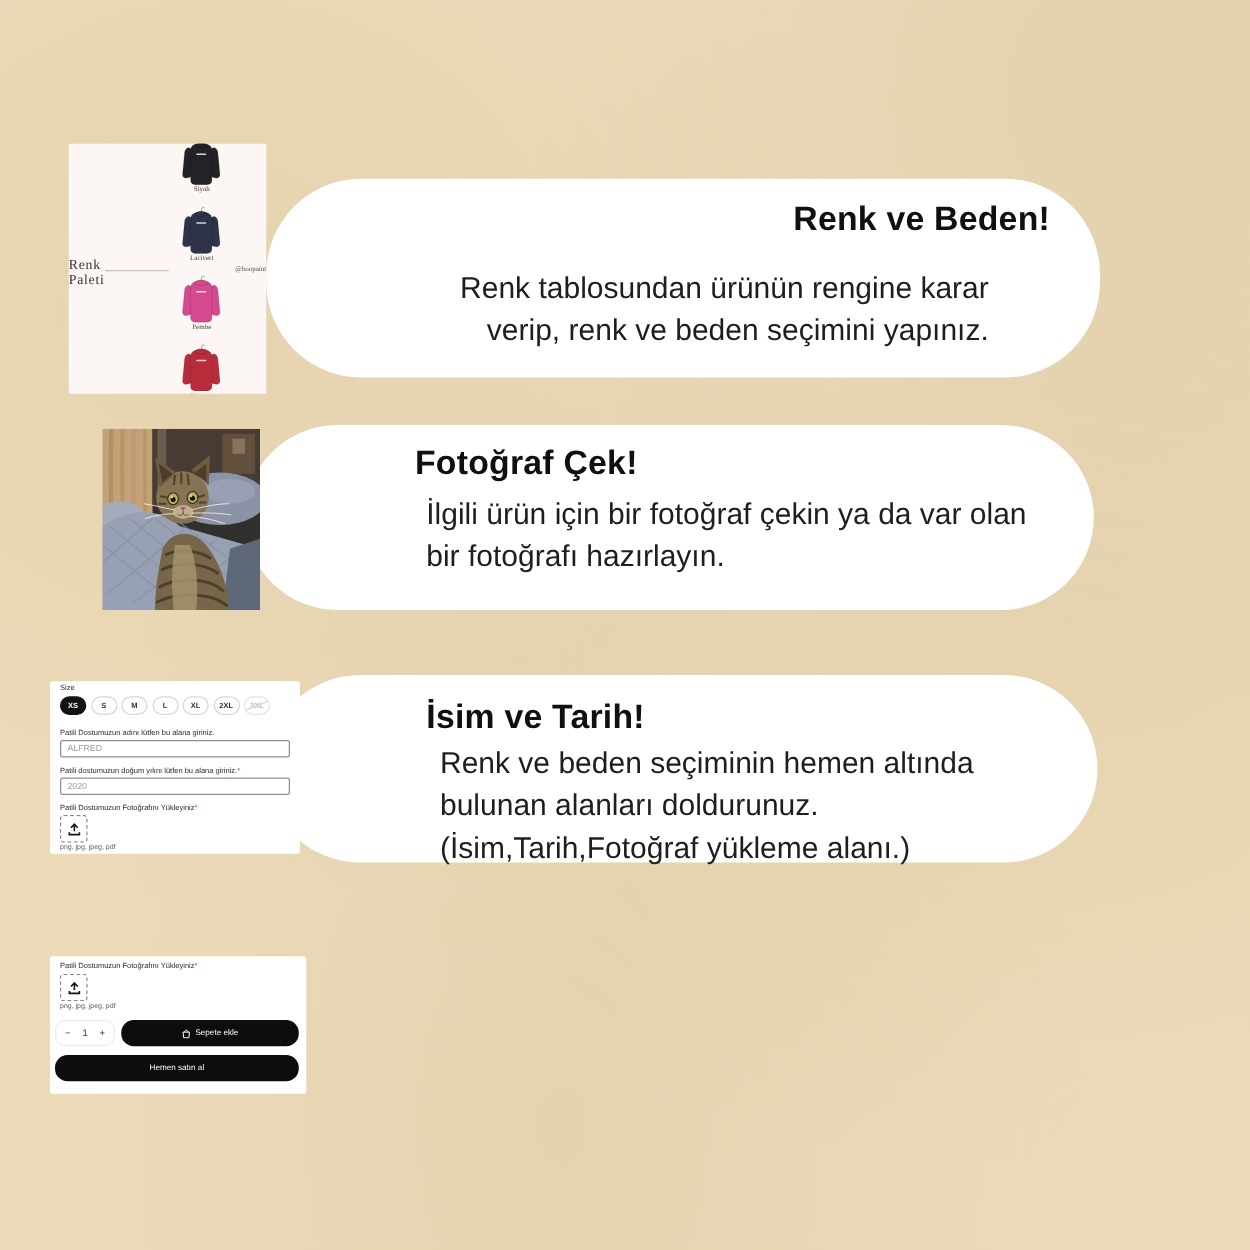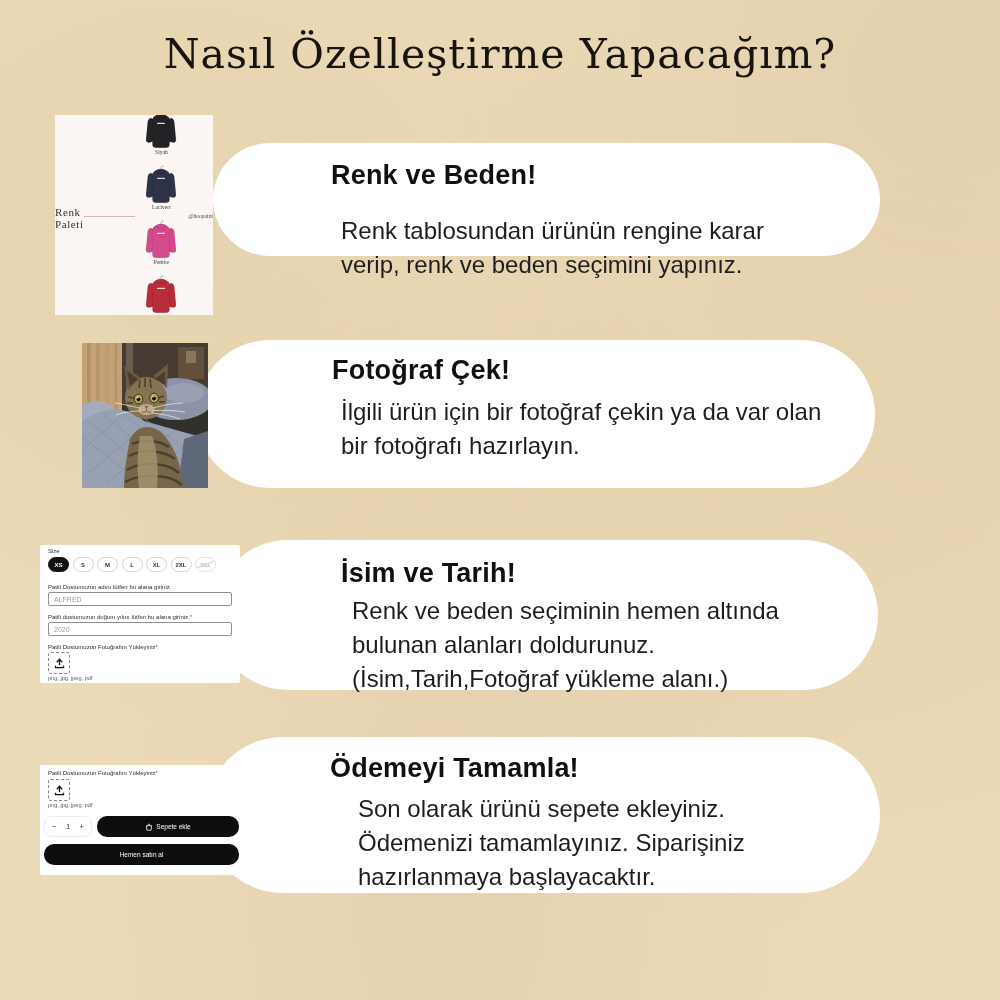--- a/index.html
+++ b/index.html
@@ -15,21 +15,21 @@
   }
   .page-title{
     position:absolute;top:30px;left:0;right:0;text-align:center;
     font-family:"DejaVu Serif",serif;font-size:41px;font-weight:400;
     color:#17130e;letter-spacing:1px;
   }
   
   .card{position:absolute;background:#ffffff;box-sizing:border-box;}
   .card .heading{font-size:27px;font-weight:700;color:#101010;letter-spacing:.2px;}
   .card p{font-size:24px;color:#1e1e1e;line-height:1.42;margin:0;}
-  .card1{left:213px;top:143px;width:667px;height:113px;border-radius:76px;padding:17px 40px 0 118px;}
+  .card1{left:213px;top:143px;width:667px;height:159px;border-radius:76px;padding:17px 40px 0 118px;text-align:right;}
   .card1 p{margin-top:23px;max-width:450px;padding-left:10px;}
   .card2{left:196px;top:340px;width:679px;height:148px;border-radius:74px;padding:15px 36px 0 136px;}
   .card2 p{margin-top:9px;max-width:525px;padding-left:9px;}
   .card3{left:213px;top:540px;width:665px;height:150px;border-radius:75px;padding:18px 28px 0 128px;}
   .card3 p{margin-top:5px;max-width:540px;padding-left:11px;}
   .card4{left:205px;top:737px;width:675px;height:156px;border-radius:78px;padding:16px 40px 0 125px;}
   .card4 p{margin-top:8px;max-width:395px;padding-left:28px;}
   
   .palette{
     position:absolute;left:55px;top:115px;width:158px;height:200px;z-index:3;
@@ -76,41 +76,36 @@
   .btn-dark{
     position:absolute;background:#0d0d0d;border-radius:10px;color:#fff;font-size:6.5px;
     display:flex;align-items:center;justify-content:center;gap:3px;
   }
 </style>
 </head>
 <body>
 
 <div class="page">
 
-  <div class="page-title">Nasıl Özelleştirme Yapacağım?</div>
 
   <div class="card card1">
     <div class="heading">Renk ve Beden!</div>
     <p>Renk tablosundan ürünün rengine karar verip, renk ve beden seçimini yapınız.</p>
   </div>
 
   <div class="card card2">
     <div class="heading">Fotoğraf Çek!</div>
     <p>İlgili ürün için bir fotoğraf çekin ya da var olan bir fotoğrafı hazırlayın.</p>
   </div>
 
   <div class="card card3">
     <div class="heading">İsim ve Tarih!</div>
     <p>Renk ve beden seçiminin hemen altında bulunan alanları doldurunuz. (İsim,Tarih,Fotoğraf yükleme alanı.)</p>
   </div>
 
-  <div class="card card4">
-    <div class="heading">Ödemeyi Tamamla!</div>
-    <p>Son olarak ürünü sepete ekleyiniz. Ödemenizi tamamlayınız. Siparişiniz hazırlanmaya başlayacaktır.</p>
-  </div>
 
   <div class="palette">
     <div class="palette-title">Renk Paleti</div>
     <div class="palette-divider"></div>
     <div class="palette-grid">
     <div class="swatch">
       <svg viewBox="0 0 60 58">
         <path d="M30,8.5 C30,4 33,3.4 33.6,5.2" fill="none" stroke="#a8947c" stroke-width="1"></path>
         <path d="M16,14 C13,15 12,17.2 11.8,20 L9.6,43.5 C9.4,46 11.4,47.8 13.8,47.4 L17,46.8 C18.8,46.4 19.5,45 19.6,43 L21.4,16.5 Z" stroke="rgba(0,0,0,0.18)" stroke-width="0.7" fill="#8b9268"></path>
         <path d="M44,14 C47,15 48,17.2 48.2,20 L50.4,43.5 C50.6,46 48.6,47.8 46.2,47.4 L43,46.8 C41.2,46.4 40.5,45 40.4,43 L38.6,16.5 Z" stroke="rgba(0,0,0,0.18)" stroke-width="0.7" fill="#8b9268"></path>

